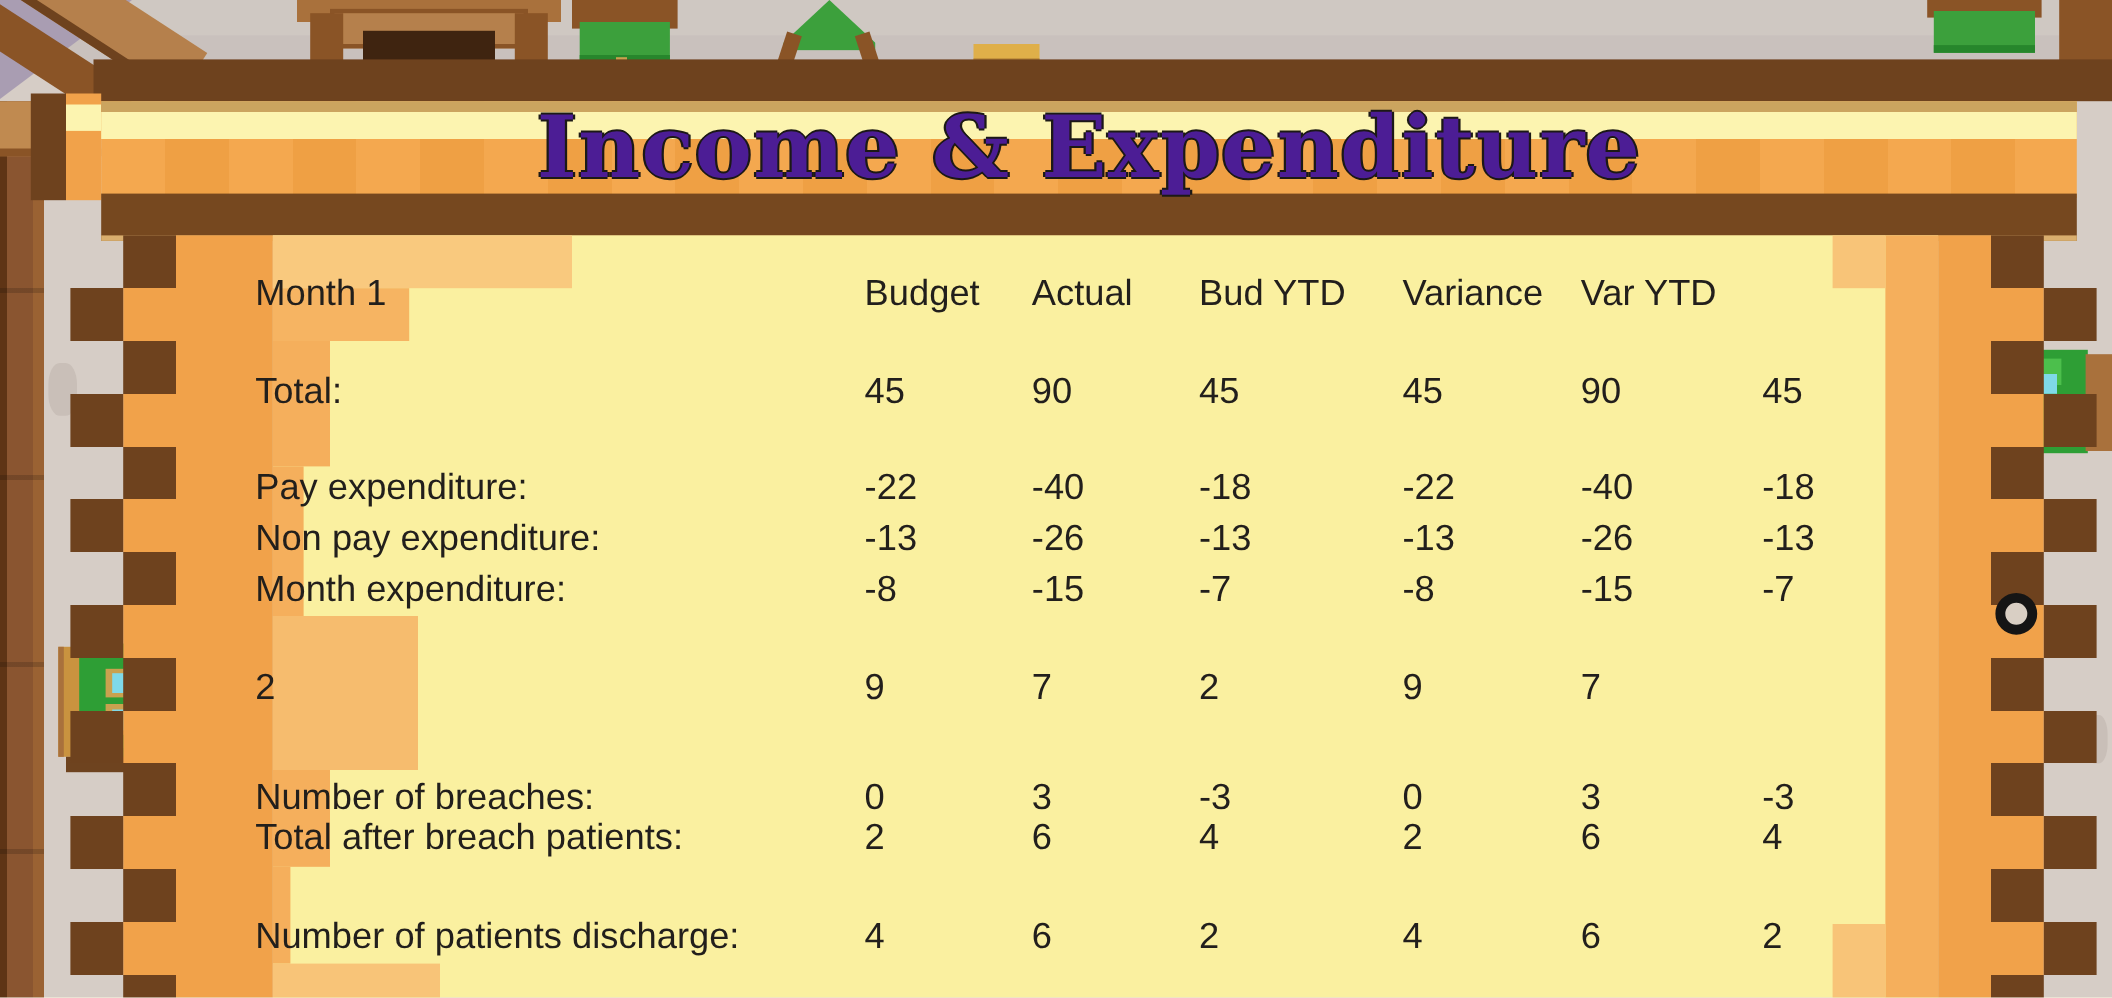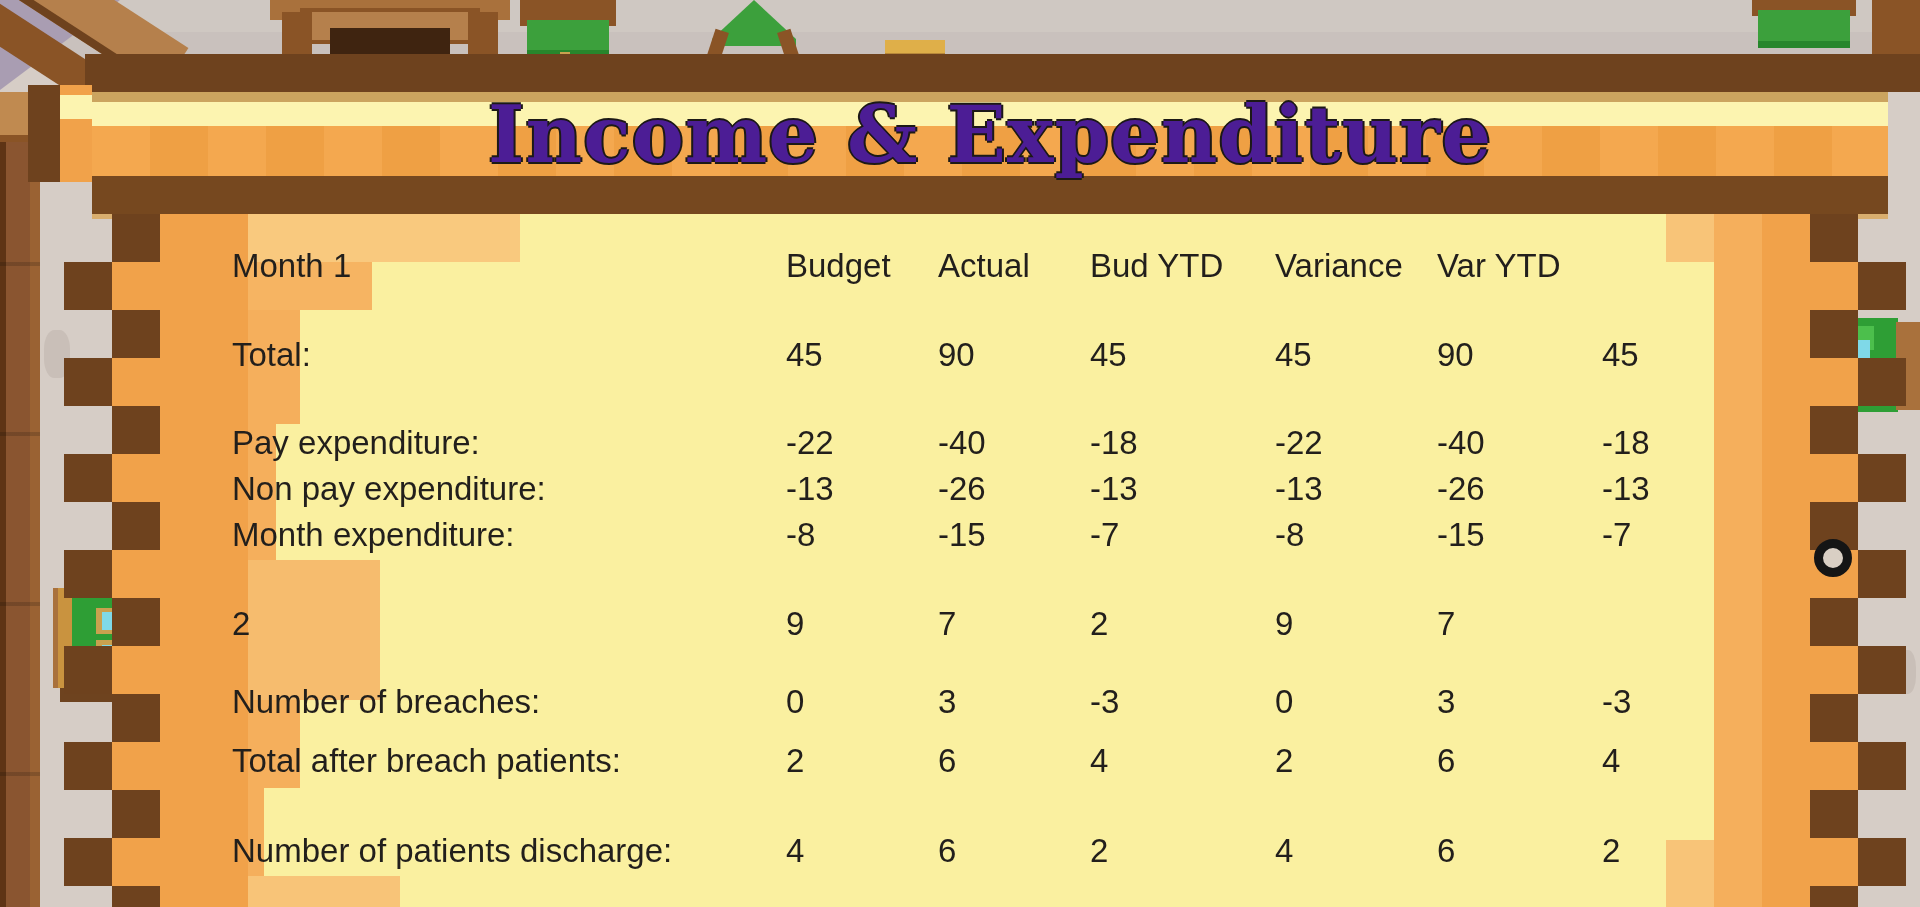--- a/index.html
+++ b/index.html
@@ -257,21 +257,21 @@
 
   <div class="t-row" style="top:602px">
     <span class="cell">2</span>
     <span class="cell">9</span>
     <span class="cell">7</span>
     <span class="cell">2</span>
     <span class="cell">9</span>
     <span class="cell">7</span>
   </div>
 
-  <div class="t-row" style="top:680px">
+  <div class="t-row" style="top:702px">
     <span class="cell">Number of breaches:</span>
     <span class="cell">0</span>
     <span class="cell">3</span>
     <span class="cell">-3</span>
     <span class="cell">0</span>
     <span class="cell">3</span>
     <span class="cell">-3</span>
   </div>
 
   <div class="t-row" style="top:739px">

